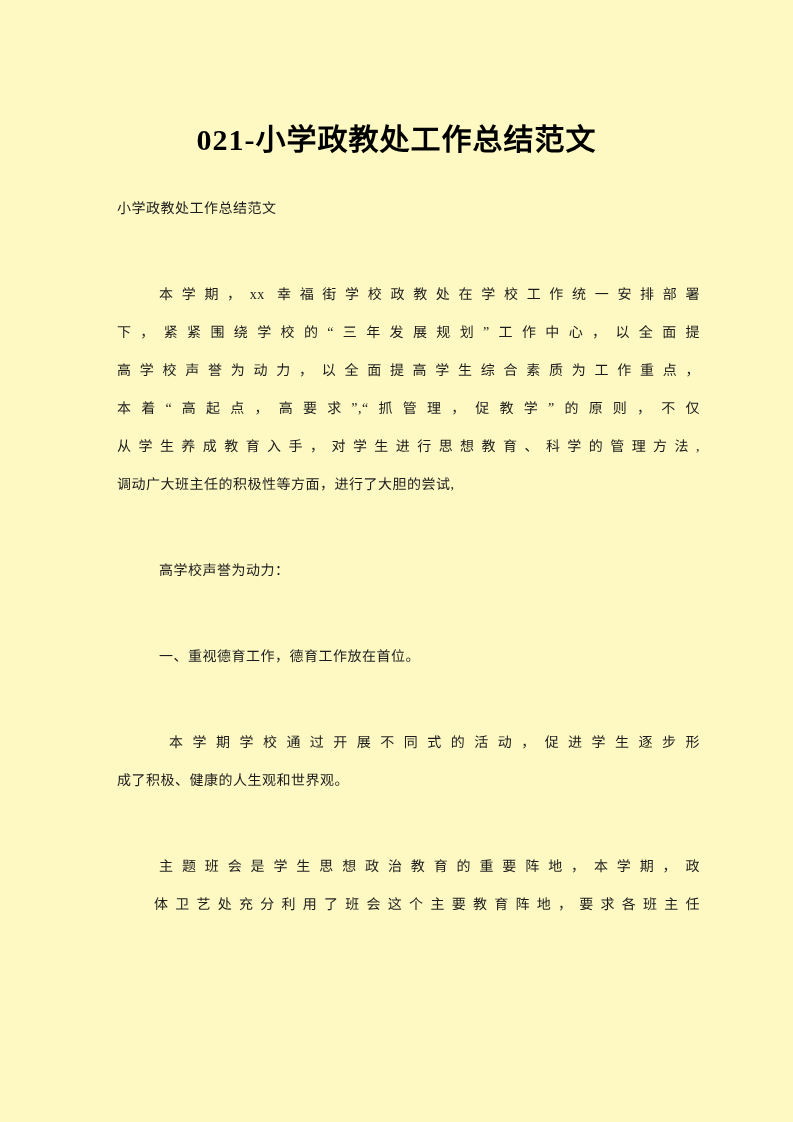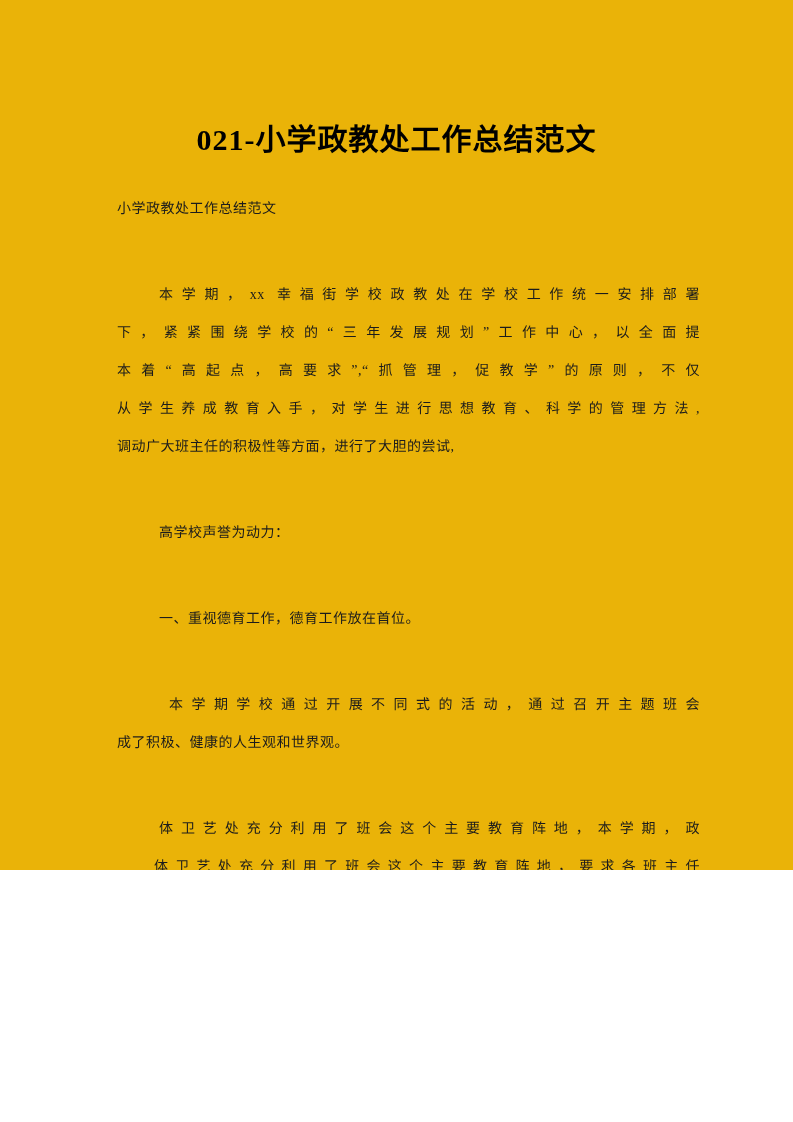--- a/index.html
+++ b/index.html
@@ -3,23 +3,23 @@
 <meta charset="utf-8">
 <style>
   html, body {
     margin: 0;
     padding: 0;
     background: #ffffff;
   }
   .page {
     position: relative;
     width: 793px;
-    height: 870px;
+    height: 1122px;
     margin: 0 auto;
-    background: #eab308;
+    background: #fef9c3;
     overflow: hidden;
     font-family: "Liberation Serif", "DejaVu Serif", serif;
     color: #1c1c1c;
     box-sizing: border-box;
     padding: 0 93px 0 117px;
   }
   .doc-title {
     margin-top: 118px;
     position: relative;
     left: -12px;
@@ -60,32 +60,33 @@
 
 <div class="page">
   <div class="doc-title">021-小学政教处工作总结范文</div>
   <div>
       <div class="paragraph indent-none subtitle">
         <div class="line first last">小学政教处工作总结范文</div>
       </div>
       <div class="paragraph indent-normal">
         <div class="line first">本学期，xx 幸福街学校政教处在学校工作统一安排部署</div>
         <div class="line">下，紧紧围绕学校的“三年发展规划”工作中心，以全面提</div>
+        <div class="line">高学校声誉为动力，以全面提高学生综合素质为工作重点，</div>
         <div class="line">本着“高起点，高要求”,“抓管理，促教学”的原则，不仅</div>
         <div class="line">从学生养成教育入手，对学生进行思想教育、科学的管理方法,</div>
         <div class="line last">调动广大班主任的积极性等方面，进行了大胆的尝试,</div>
       </div>
       <div class="paragraph indent-normal">
         <div class="line first last">高学校声誉为动力：</div>
       </div>
       <div class="paragraph indent-normal">
         <div class="line first last">一、重视德育工作，德育工作放在首位。</div>
       </div>
       <div class="paragraph indent-large">
-        <div class="line first">本学期学校通过开展不同式的活动，通过召开主题班会</div>
+        <div class="line first">本学期学校通过开展不同式的活动，促进学生逐步形</div>
         <div class="line last">成了积极、健康的人生观和世界观。</div>
       </div>
       <div class="paragraph indent-normal flush-last">
-        <div class="line first">体卫艺处充分利用了班会这个主要教育阵地，本学期，政</div>
+        <div class="line first">主题班会是学生思想政治教育的重要阵地，本学期，政</div>
         <div class="line last">体卫艺处充分利用了班会这个主要教育阵地，要求各班主任</div>
       </div>
     </div>
 </div>
 
 </body></html>

